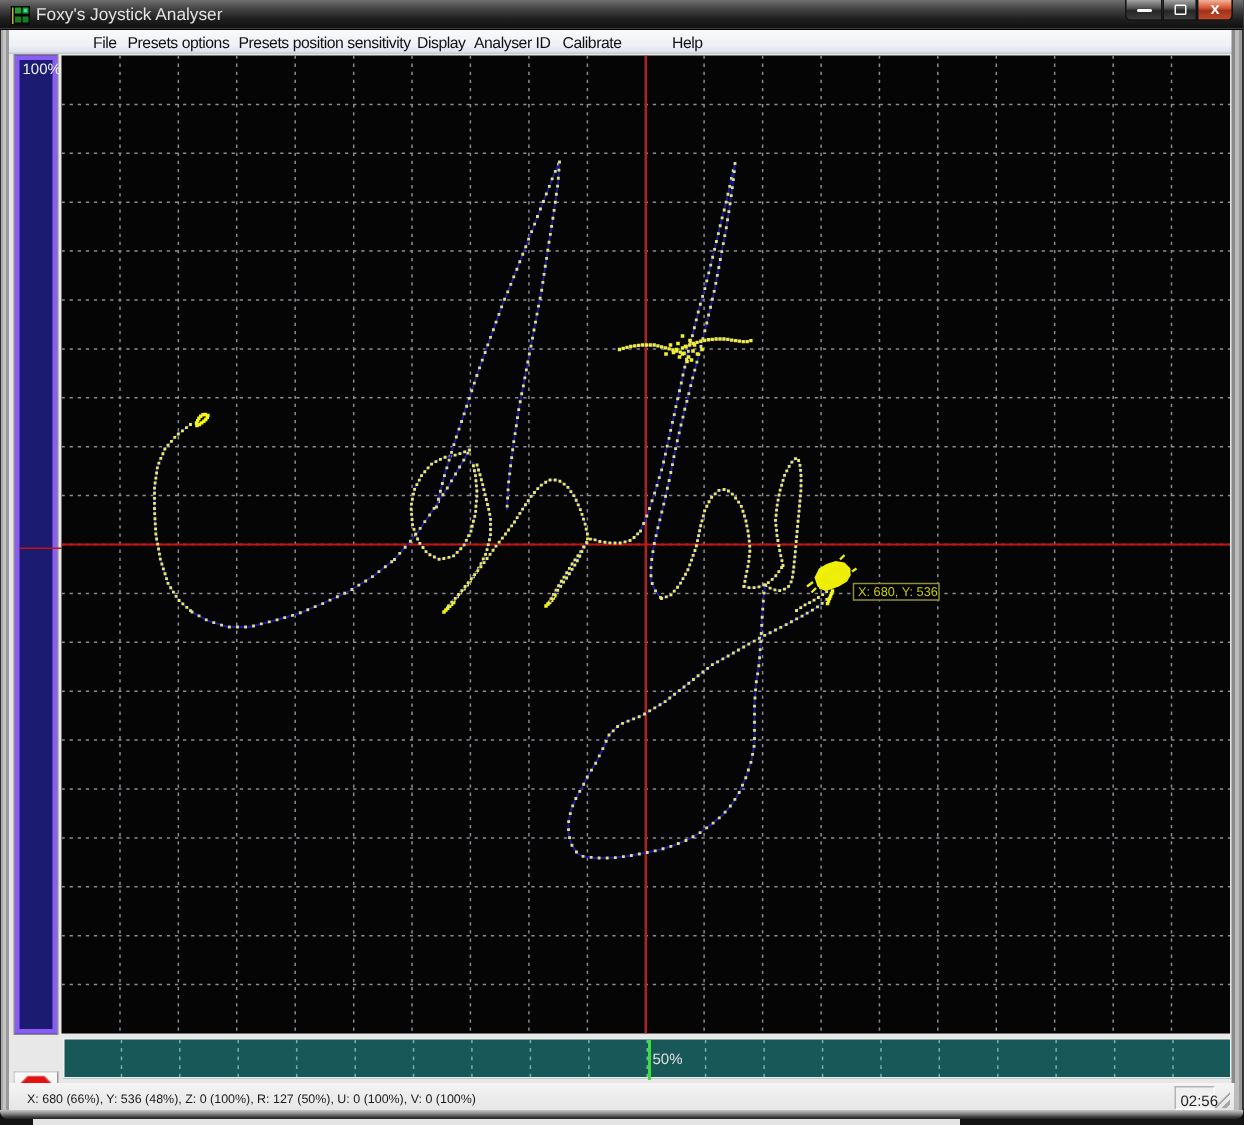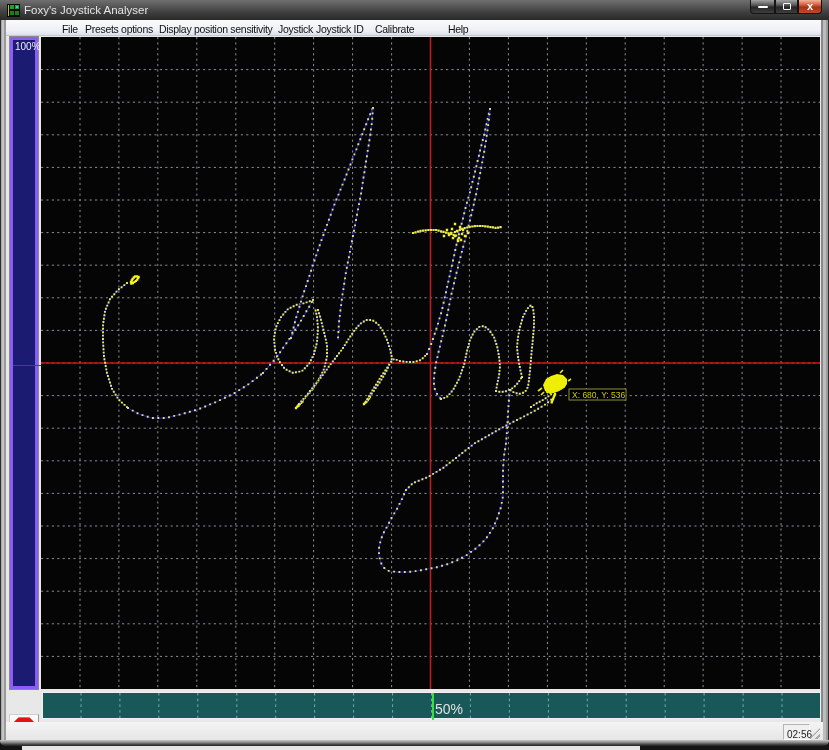--- a/index.html
+++ b/index.html
@@ -1,18 +1,18 @@
 <!DOCTYPE html>
 <html><head><meta charset="utf-8"><style>
 * { margin:0; padding:0; box-sizing:border-box; }
 body { width:829px; height:750px; position:relative; overflow:hidden;
   font-family:"Liberation Sans", sans-serif; background:#101010; }
 #win { position:absolute; left:0; top:0; width:829px; height:744px;
   background:#e8e8e8; border-radius:0 0 6px 6px; }
-#titlebar { position:absolute; left:0; top:0; width:829px; height:36px;
+#titlebar { position:absolute; left:0; top:0; width:829px; height:20px;
   background:linear-gradient(#6f6f6f, #3f3f3f 35%, #1d1d1d 70%, #111);
   border-bottom:1px solid #000; }
 #title { position:absolute; left:24px; top:4px; color:#e4e4e4; font-size:11.5px; }
 #icon { position:absolute; left:7px; top:4px; width:13px; height:13px; }
 .wbtn { position:absolute; top:0; height:14px; border:1px solid #141414; border-top:none; }
 #bmin { left:750px; width:25px; background:linear-gradient(#a2a2a2,#565656 40%,#262626 55%,#3e3e3e); border-radius:0 0 0 4px; }
 #bmax { left:775px; width:23px; background:linear-gradient(#a2a2a2,#565656 40%,#262626 55%,#3e3e3e); }
 #bclose { left:798px; width:24px; background:linear-gradient(#f0b49a,#d75535 40%,#a03318 55%,#c14a28); border-radius:0 0 4px 0; }
 .glyph { position:absolute; color:#fff; font-size:10px; font-weight:bold; }
 #bmin .bar { position:absolute; left:7px; top:6px; width:10px; height:2px; background:#fff; border-radius:1px; }
@@ -25,21 +25,21 @@
 #frameR { position:absolute; right:0; top:20px; width:8px; height:721px;
   background:linear-gradient(90deg,#8a8a8a 0 2px,#bcbcbc 2px 5px,#9a9a9a 5px 7px,#2e2e2e 7px 8px); }
 #navbar { position:absolute; left:10px; top:37px; width:28px; height:652px;
   background:#1b1b72; border:3px solid #8b5cf6; box-shadow:0 0 0 1px #8a8a8a; }
 #pct100 { position:absolute; left:2px; top:1px; color:#f0f0f0; font-size:10px; }
 #redrow { position:absolute; left:0px; top:325px; width:28px; height:1px; background:#cc1111; }
 #plot { position:absolute; left:41px; top:37px; width:779px; height:652px; background:#050505; }
 #tealbar { position:absolute; left:42px; top:692px; width:779px; height:27px;
   background:#185858; border:1px solid #f0f0f0; }
 #greenline { position:absolute; left:389px; top:0; width:2px; height:27px; background:#3adf3a; }
-#pct50 { position:absolute; left:392px; top:8px; color:#e0e0e0; font-size:14px; }
+#pct50 { position:absolute; left:392px; top:8px; color:#e0e0e0; font-size:10px; }
 #stopbtn { position:absolute; left:9px; top:714px; width:30px; height:30px;
   background:linear-gradient(#fbfbfb,#e2e2e2); border:1px solid #9a9a9a; border-top-color:#cfcfcf; border-left-color:#cfcfcf; }
 #statusbar { position:absolute; left:6px; top:722px; width:817px; height:20px;
   background:linear-gradient(#f4f4f4,#e4e4e4); }
 #stext { position:absolute; left:12px; top:5px; font-size:8.3px; color:#1a1a1a; }
 #timebox { position:absolute; left:777px; top:2px; width:27px; height:16px;
   border:1px solid #b4b4b4; border-bottom-color:#fdfdfd; border-right-color:#fdfdfd; font-size:10px; color:#222; padding:4px 0 0 3px; background:#f0f0f0; }
 #grip { position:absolute; right:3px; bottom:3px; width:11px; height:11px;
   background:repeating-linear-gradient(135deg, transparent 0 2.5px, #a8a8a8 2.5px 4.5px); clip-path:polygon(100% 0, 100% 100%, 0 100%); }
 #botframe { position:absolute; left:0; top:740px; width:829px; height:6px;
@@ -66,23 +66,23 @@
  <div class="wbtn" id="bmax">
       <span class="box"></span>
     </div>
  <div class="wbtn" id="bclose">
       <span class="glyph" style="left:8px;top:0px;font-size:11px;">x</span>
     </div>
 </div>
 <div id="menubar">
  <span class="mi" style="left:8px;">File</span>
  <span class="mi" style="left:31px;">Presets options</span>
- <span class="mi" style="left:105px;">Display position sensitivity</span>
- <span class="mi" style="left:224px;">Joystick</span>
- <span class="mi" style="left:262px;">Joystick ID</span>
+ <span class="mi" style="left:105px;">Presets position sensitivity</span>
+ <span class="mi" style="left:224px;">Display</span>
+ <span class="mi" style="left:262px;">Analyser ID</span>
  <span class="mi" style="left:321px;text-align:right;">Calibrate</span>
  <span class="mi" style="left:366px;margin-left:28px;">Help</span>
 </div>
 <div id="frameL"></div>
 <div id="frameR"></div>
 <div id="navbar">
     <div id="pct100">100%</div>
     <div id="redrow"></div>
   </div>
 <svg id="plot" viewBox="0 0 779 652">
@@ -153,18 +153,19 @@
  <div id="greenline"></div>
  <div id="pct50">50%</div>
 </div>
 <div id="stopbtn">
  <svg width="28" height="28" viewBox="0 0 28 28" style="position:absolute;left:0px;top:0px;">
   <polygon points="8.6,2.5 19.4,2.5 25.5,8.6 25.5,19.4 19.4,25.5 8.6,25.5 2.5,19.4 2.5,8.6" fill="#e31212" stroke="#e86060" stroke-width="0.8" stroke-linejoin="round"></polygon>
   <text x="14" y="18" text-anchor="middle" font-size="9.5" font-weight="bold" font-family="Liberation Sans, sans-serif" fill="#ffffff" transform="translate(14,18) scale(0.82,1.25) translate(-14,-18)">STOP</text>
  </svg>
 </div>
 <div id="statusbar">
+ <div id="stext">X: 680 (66%), Y: 536 (48%), Z: 0 (100%), R: 127 (50%), U: 0 (100%), V: 0 (100%)</div>
  <div id="timebox">02:56</div>
  <div id="grip"></div>
 </div>
 <div id="botframe"></div>
 <div id="bottomdesk"></div>
 <div id="bottomlight"></div>
 
 </body></html>

